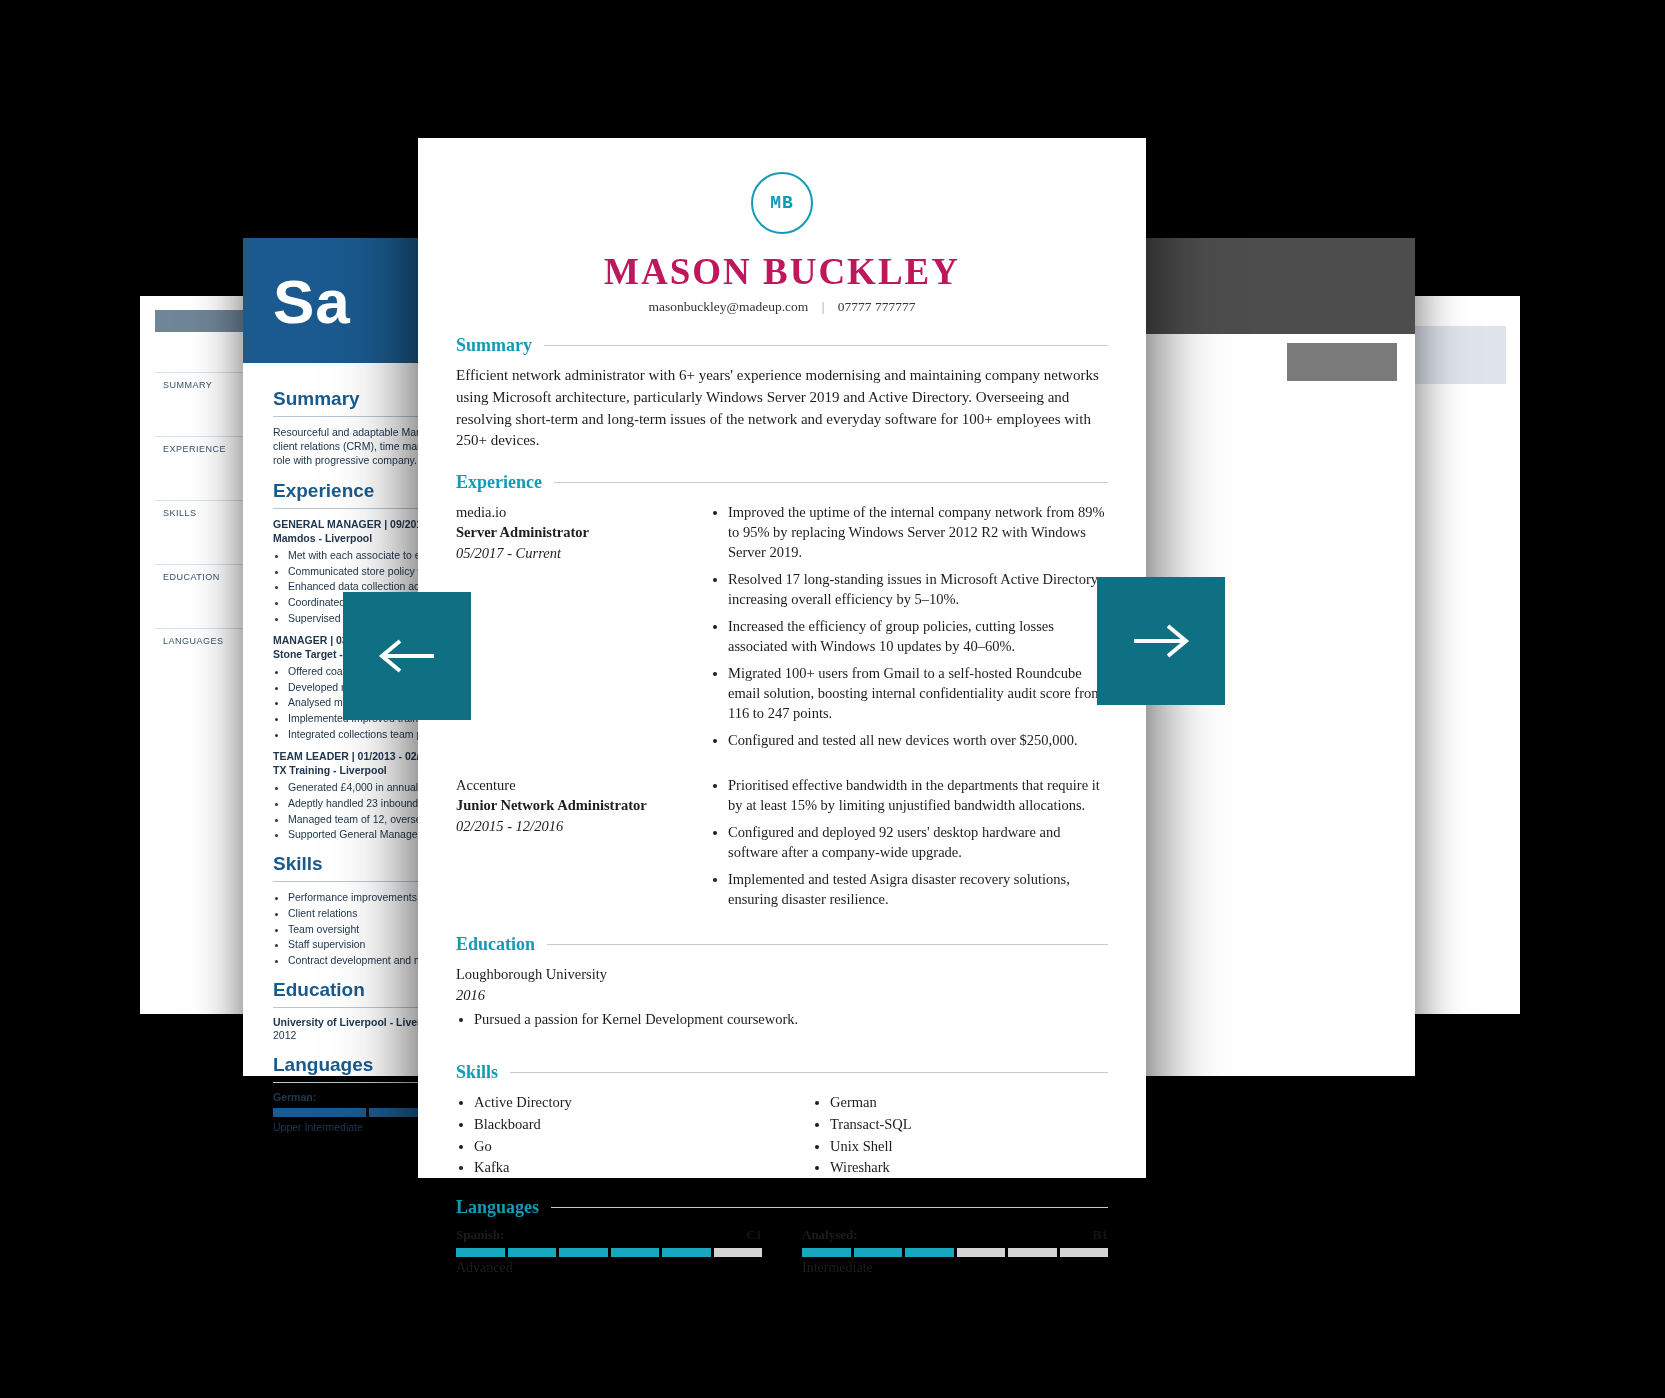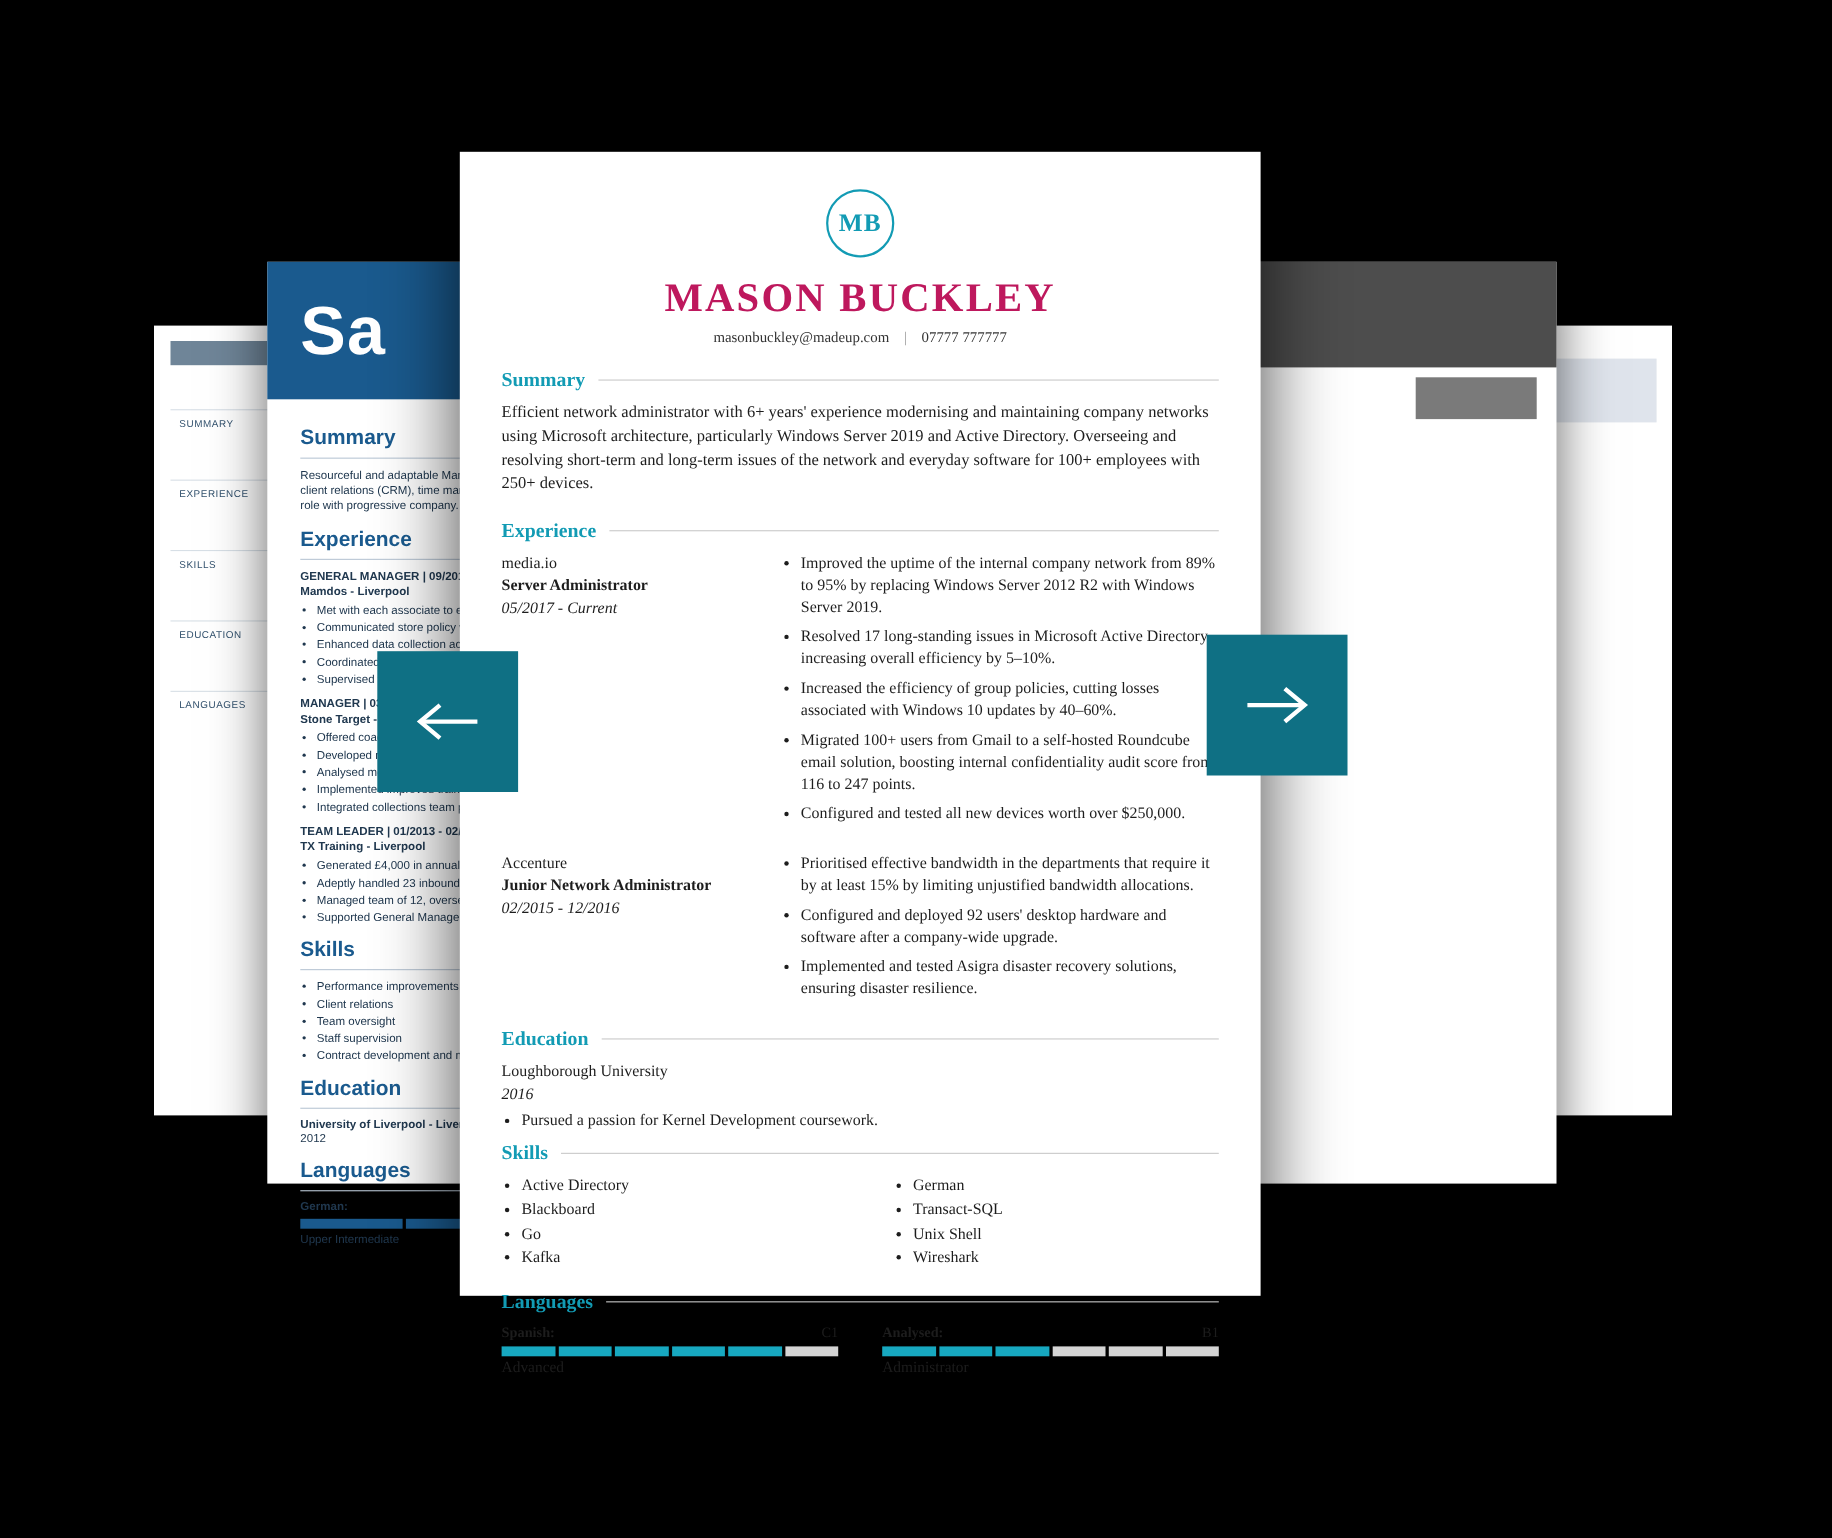--- a/index.html
+++ b/index.html
@@ -131,23 +131,23 @@
     padding: 34px 38px 10px 38px;
     color: #1d1d1d;
   }
   .monogram {
     width: 62px; height: 62px;
     border: 2px solid #129bb4;
     border-radius: 50%;
     margin: 0 auto;
     display: flex; align-items: center; justify-content: center;
     color: #129bb4;
-    font-family: Liberation Serif, serif;
+    font-family: Liberation Mono, monospace;
     font-weight: bold;
-    font-size: 23px;
+    font-size: 18px;
     letter-spacing: 1px;
   }
   .full-name {
     text-align: center;
     color: #be185d;
     font-family: "Liberation Serif", serif;
     font-weight: bold;
     font-size: 37px;
     letter-spacing: 2px;
     margin: 16px 0 6px 0;
@@ -184,21 +184,21 @@
   .job-company { }
   .job-title { font-weight: bold; }
   .job-dates { font-style: italic; }
   .job-right { flex: 1; }
   .job-right ul, .edu ul, .skills-col ul {
     margin: 0; padding-left: 18px;
   }
   .job-right li {
     font-size: 14.5px; line-height: 1.38; margin-bottom: 7px;
   }
-  .edu { font-size: 14.5px; line-height: 1.45; margin-bottom: 8px; }
+  .edu { font-size: 14.5px; line-height: 1.45; margin-bottom: 32px; }
   .edu .deg { font-weight: bold; }
   .edu .yr { font-style: italic; }
   .edu ul { margin-top: 3px; }
   .skills-wrap { display: flex; gap: 60px; margin-bottom: 18px; }
   .skills-col { flex: 1; }
   .skills-col li { font-size: 14.5px; line-height: 1.5; }
   .langs { display: flex; gap: 40px; }
   .lang { flex: 1; }
   .lang-top {
     display: flex; justify-content: space-between;
@@ -499,21 +499,21 @@
           <span class="lvl">B1</span>
         </div>
         <div class="bars">
           <div class="bar on"></div>
             <div class="bar on"></div>
             <div class="bar on"></div>
           <div class="bar"></div>
             <div class="bar"></div>
             <div class="bar"></div>
         </div>
-        <div class="lang-note">Administrator</div>
+        <div class="lang-note">Intermediate</div>
       </div>
     </div>
 
   </div>
 
   <div class="arrow-btn arrow-left">
     <span>
       <svg width="62" height="38" viewBox="0 0 62 38" aria-hidden="true">
         <line x1="58" y1="19" x2="8" y2="19" stroke="#ffffff" stroke-width="4"></line>
         <polyline points="24,4 6,19 24,34" fill="none" stroke="#ffffff" stroke-width="4"></polyline>

